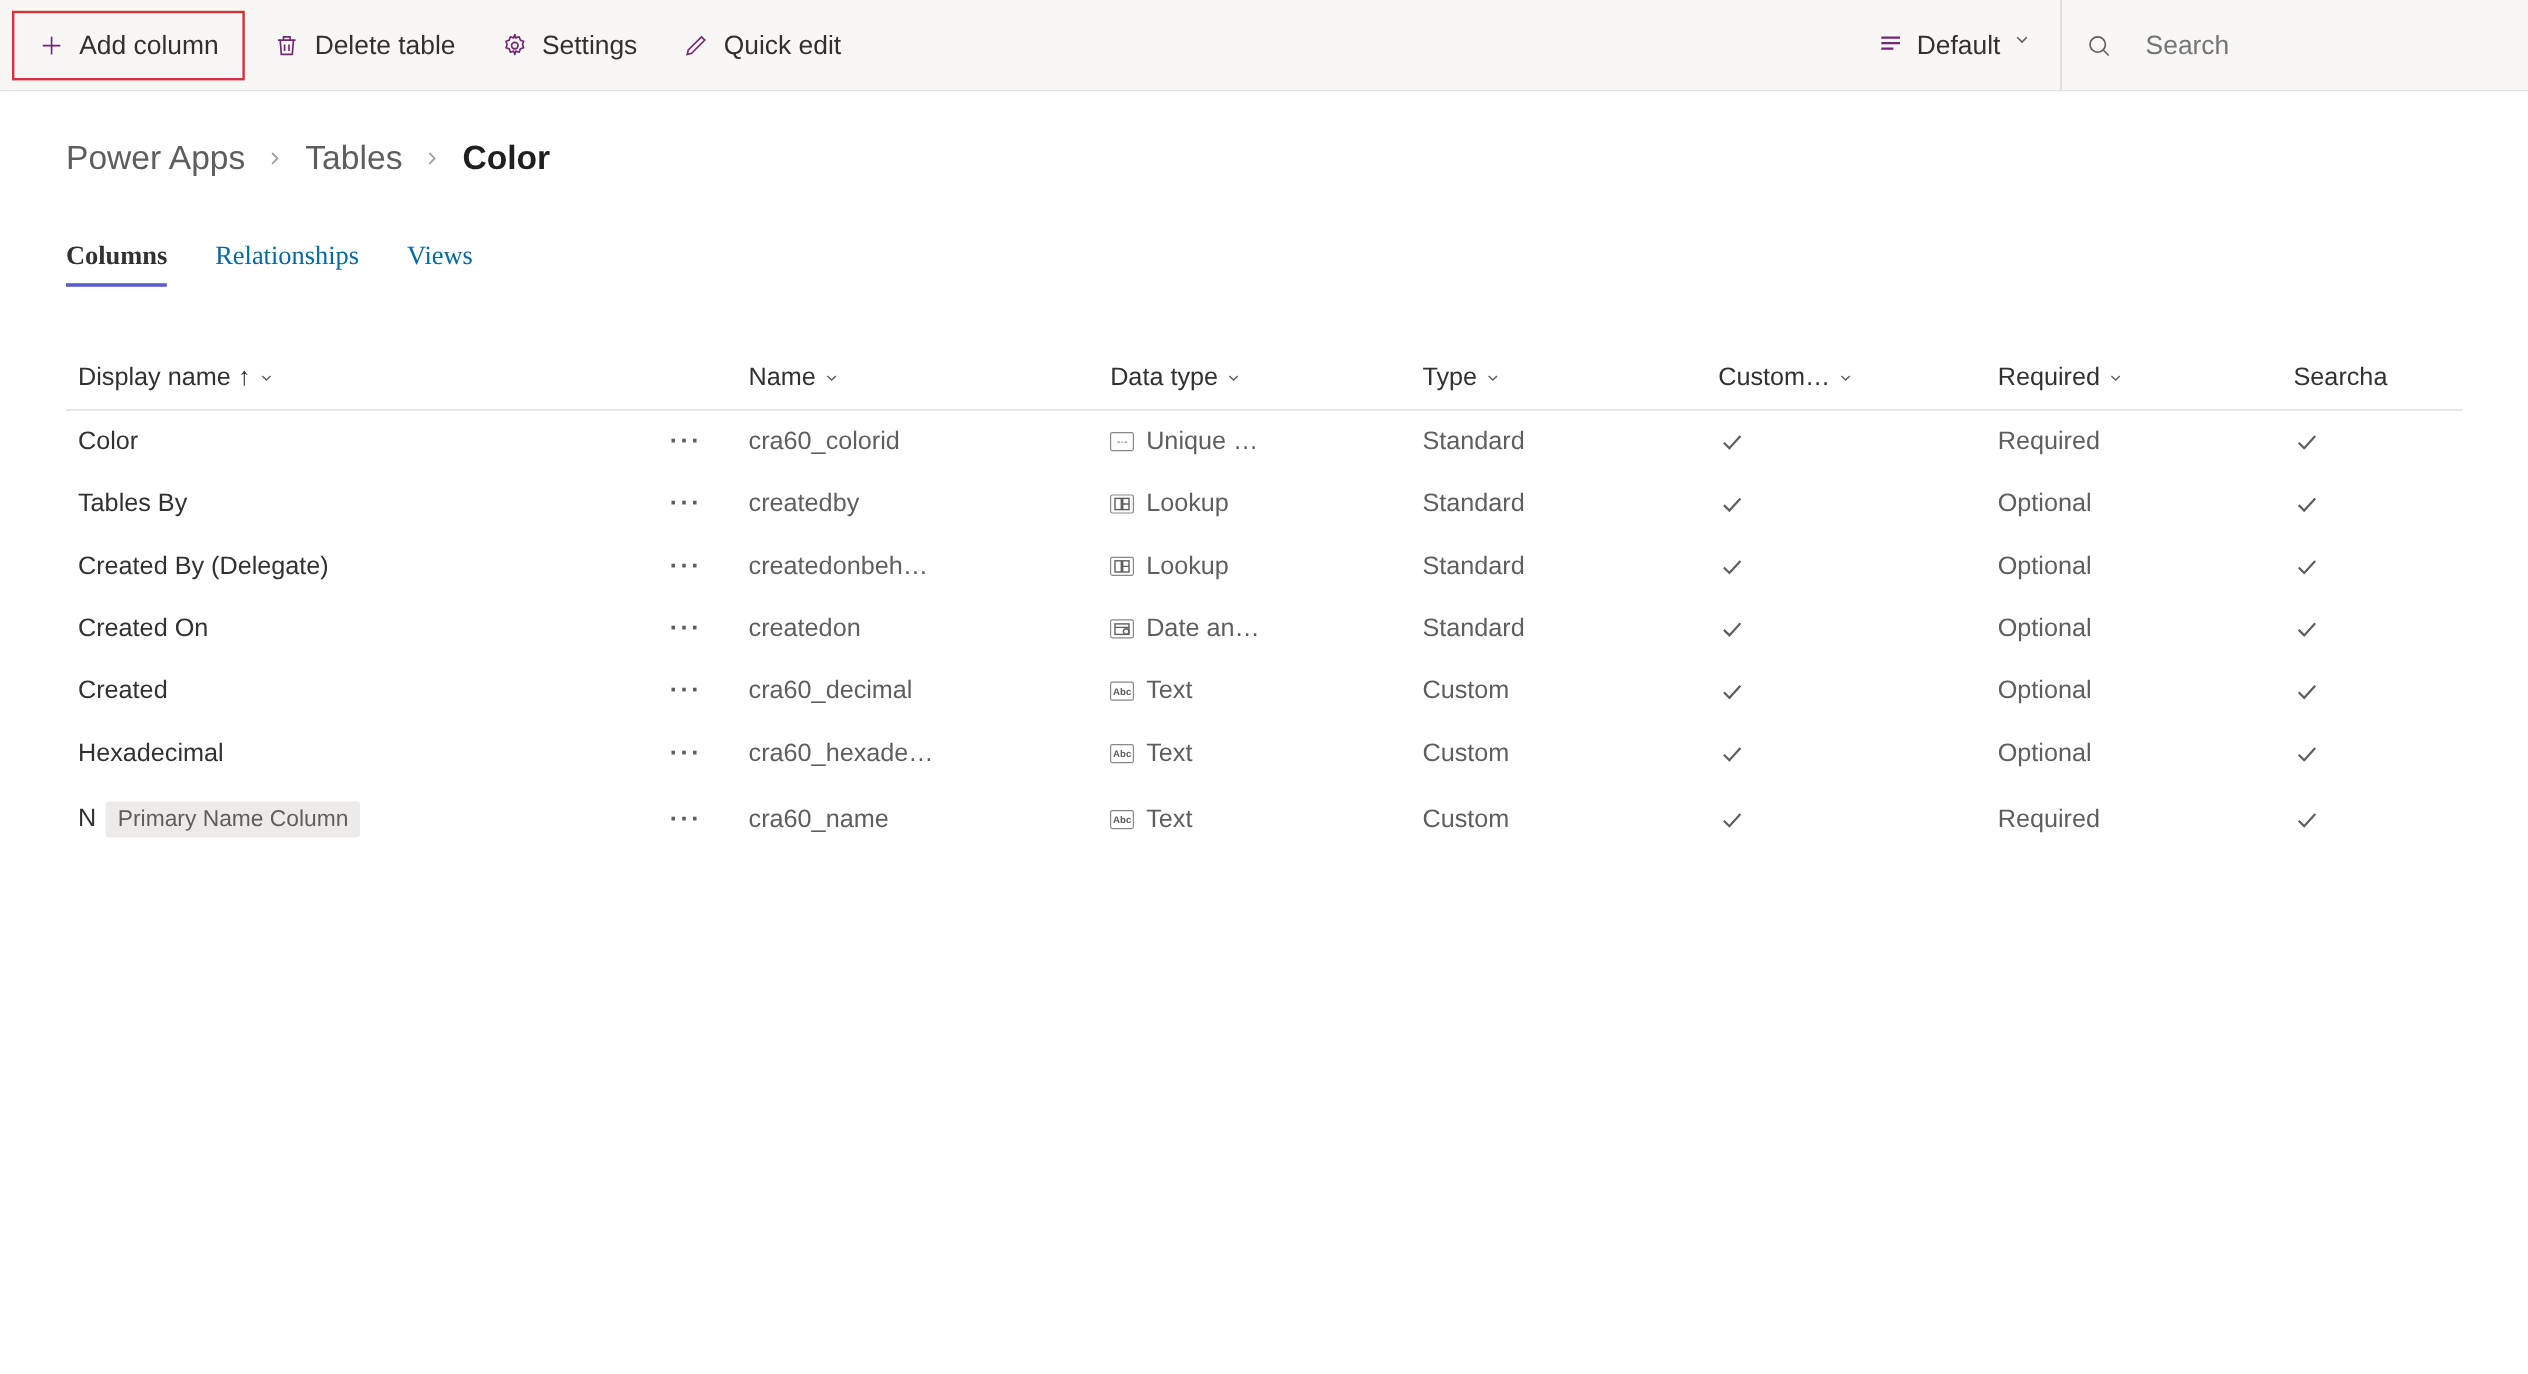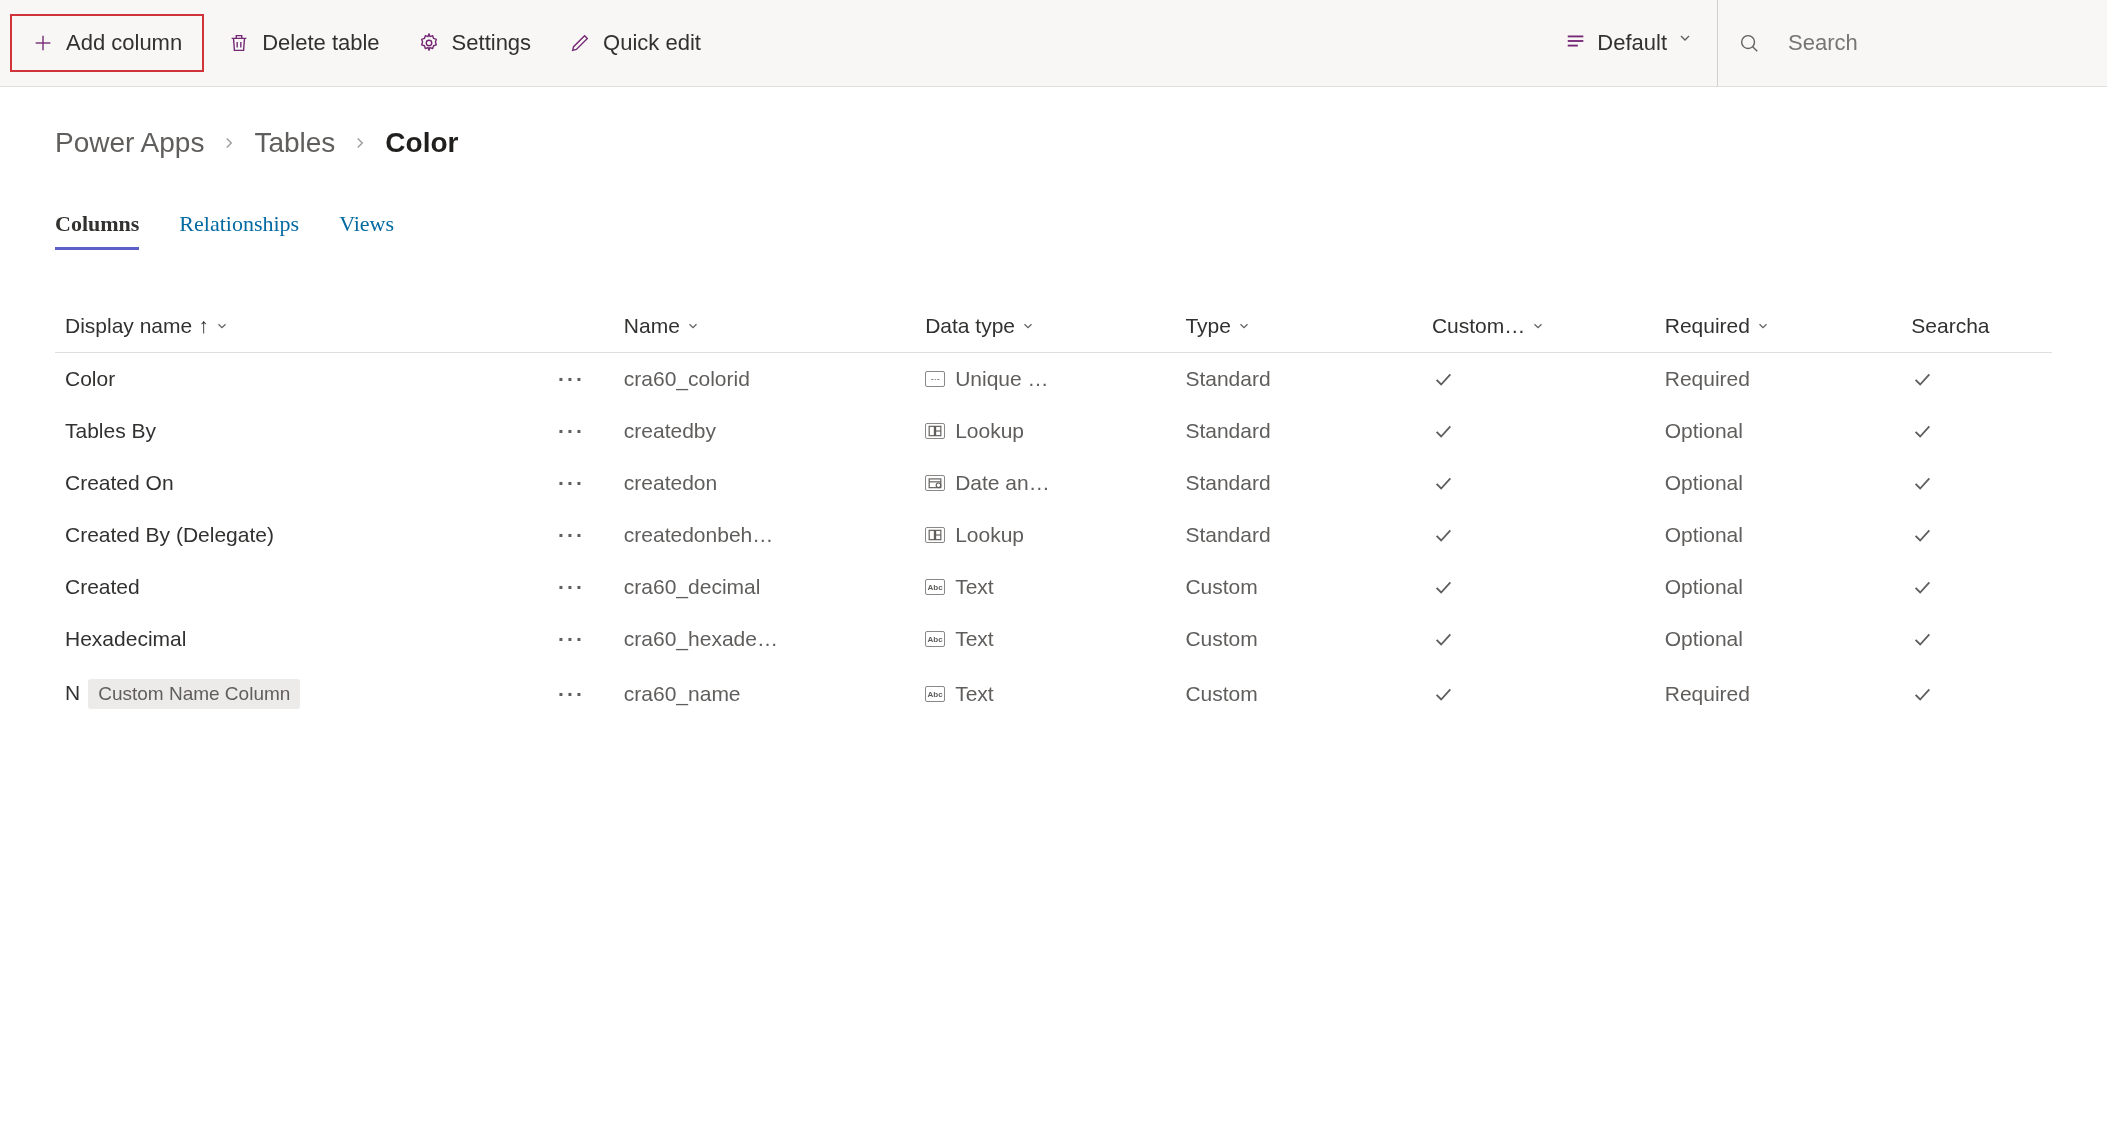--- a/index.html
+++ b/index.html
@@ -6,21 +6,21 @@
   body {
     font-family: "Segoe UI", -apple-system, BlinkMacSystemFont, sans-serif;
     background: #fff;
     color: #323130;
     font-size: 18px;
     overflow-x: hidden;
   }
   .toolbar {
     display: flex;
     align-items: center;
-    height: 87px;
+    height: 76px;
     background: #f8f7f6;
     border-bottom: 1px solid #e1dfdd;
     padding: 0 10px;
     gap: 10px;
   }
   .toolbar-left { display: flex; align-items: center; gap: 10px; flex: 1; }
   .toolbar-btn {
     display: flex;
     align-items: center;
     gap: 12px;
@@ -292,20 +292,49 @@
               </svg>
             </td>
             <td class="gray">Optional</td>
             <td class="check">
               <svg width="22" height="22" viewBox="0 0 24 24" fill="none" stroke="currentColor" stroke-width="2">
                 <polyline points="5 13 10 18 20 7"></polyline>
               </svg>
             </td>
           </tr>
           <tr>
+            <td><span>Created By (Delegate)</span></td>
+            <td><span class="more-btn">···</span></td>
+            <td class="gray">createdonbeh…</td>
+            <td>
+              <div class="datatype-cell">
+                <span class="dt-icon">
+                  <svg width="14" height="12" viewBox="0 0 24 20" fill="none" stroke="currentColor" stroke-width="2">
+                    <rect x="2" y="2" width="9" height="16"></rect>
+                    <rect x="13" y="2" width="9" height="16"></rect>
+                    <path d="M13 10h9"></path>
+                  </svg>
+                </span>
+                <span>Lookup</span>
+              </div>
+            </td>
+            <td class="gray">Standard</td>
+            <td class="check">
+              <svg width="22" height="22" viewBox="0 0 24 24" fill="none" stroke="currentColor" stroke-width="2">
+                <polyline points="5 13 10 18 20 7"></polyline>
+              </svg>
+            </td>
+            <td class="gray">Optional</td>
+            <td class="check">
+              <svg width="22" height="22" viewBox="0 0 24 24" fill="none" stroke="currentColor" stroke-width="2">
+                <polyline points="5 13 10 18 20 7"></polyline>
+              </svg>
+            </td>
+          </tr>
+          <tr>
             <td><span>Created On</span></td>
             <td><span class="more-btn">···</span></td>
             <td class="gray">createdon</td>
             <td>
               <div class="datatype-cell">
                 <span class="dt-icon">
                   <svg width="14" height="12" viewBox="0 0 24 20" fill="none" stroke="currentColor" stroke-width="2">
                     <rect x="2" y="3" width="20" height="15"></rect>
                     <line x1="2" y1="8" x2="22" y2="8"></line>
                     <circle cx="18" cy="14" r="4"></circle>
@@ -321,49 +350,20 @@
               </svg>
             </td>
             <td class="gray">Optional</td>
             <td class="check">
               <svg width="22" height="22" viewBox="0 0 24 24" fill="none" stroke="currentColor" stroke-width="2">
                 <polyline points="5 13 10 18 20 7"></polyline>
               </svg>
             </td>
           </tr>
           <tr>
-            <td><span>Created By (Delegate)</span></td>
-            <td><span class="more-btn">···</span></td>
-            <td class="gray">createdonbeh…</td>
-            <td>
-              <div class="datatype-cell">
-                <span class="dt-icon">
-                  <svg width="14" height="12" viewBox="0 0 24 20" fill="none" stroke="currentColor" stroke-width="2">
-                    <rect x="2" y="2" width="9" height="16"></rect>
-                    <rect x="13" y="2" width="9" height="16"></rect>
-                    <path d="M13 10h9"></path>
-                  </svg>
-                </span>
-                <span>Lookup</span>
-              </div>
-            </td>
-            <td class="gray">Standard</td>
-            <td class="check">
-              <svg width="22" height="22" viewBox="0 0 24 24" fill="none" stroke="currentColor" stroke-width="2">
-                <polyline points="5 13 10 18 20 7"></polyline>
-              </svg>
-            </td>
-            <td class="gray">Optional</td>
-            <td class="check">
-              <svg width="22" height="22" viewBox="0 0 24 24" fill="none" stroke="currentColor" stroke-width="2">
-                <polyline points="5 13 10 18 20 7"></polyline>
-              </svg>
-            </td>
-          </tr>
-          <tr>
             <td><span>Created</span></td>
             <td><span class="more-btn">···</span></td>
             <td class="gray">cra60_decimal</td>
             <td>
               <div class="datatype-cell">
                 <span class="dt-icon" style="font-size:8px;font-weight:600;">Abc</span>
                 <span>Text</span>
               </div>
             </td>
             <td class="gray">Custom</td>
@@ -396,21 +396,21 @@
               </svg>
             </td>
             <td class="gray">Optional</td>
             <td class="check">
               <svg width="22" height="22" viewBox="0 0 24 24" fill="none" stroke="currentColor" stroke-width="2">
                 <polyline points="5 13 10 18 20 7"></polyline>
               </svg>
             </td>
           </tr>
           <tr>
-            <td><span>N</span><span class="primary-badge">Custom Name Column</span></td>
+            <td><span>N</span><span class="primary-badge">Primary Name Column</span></td>
             <td><span class="more-btn">···</span></td>
             <td class="gray">cra60_name</td>
             <td>
               <div class="datatype-cell">
                 <span class="dt-icon" style="font-size:8px;font-weight:600;">Abc</span>
                 <span>Text</span>
               </div>
             </td>
             <td class="gray">Custom</td>
             <td class="check">

